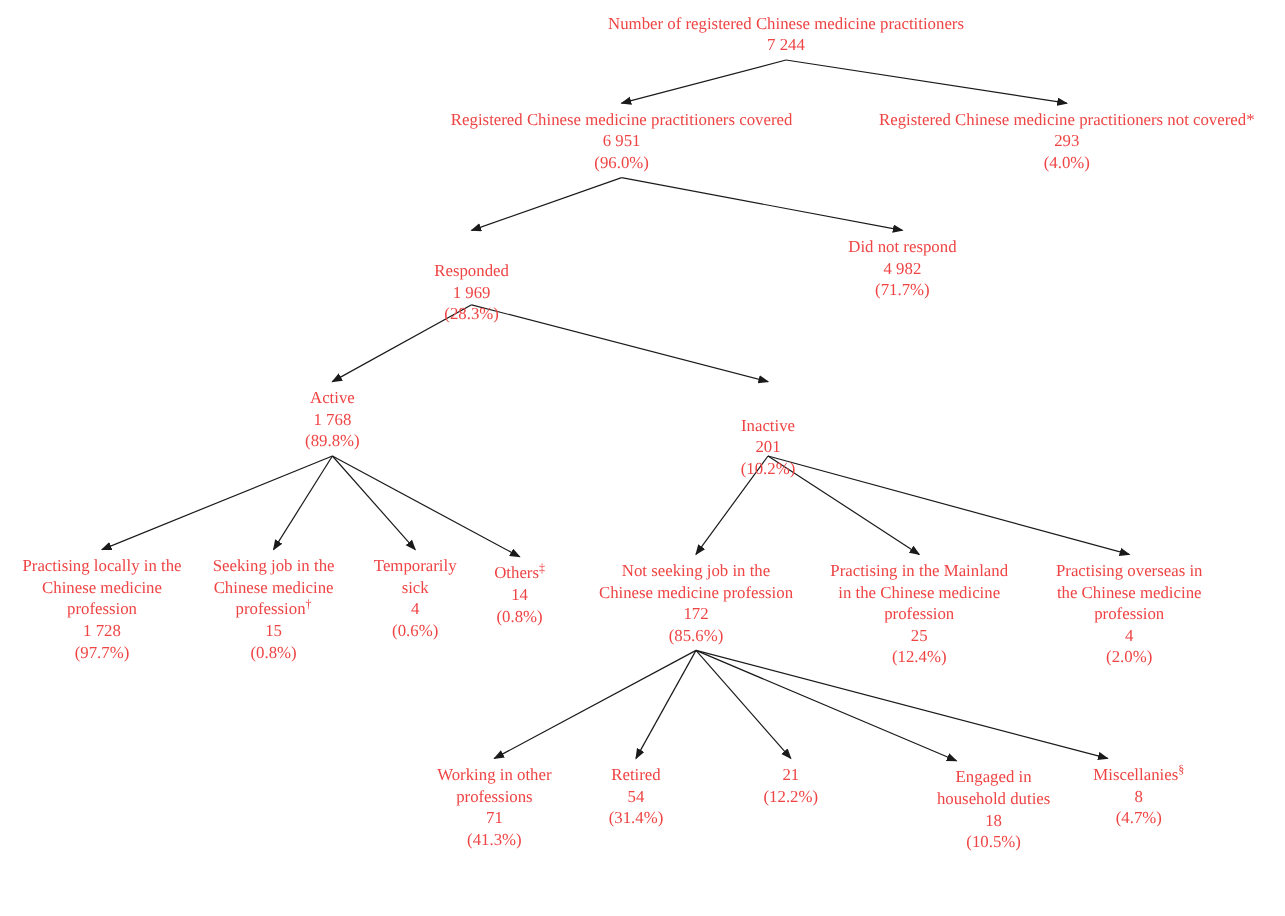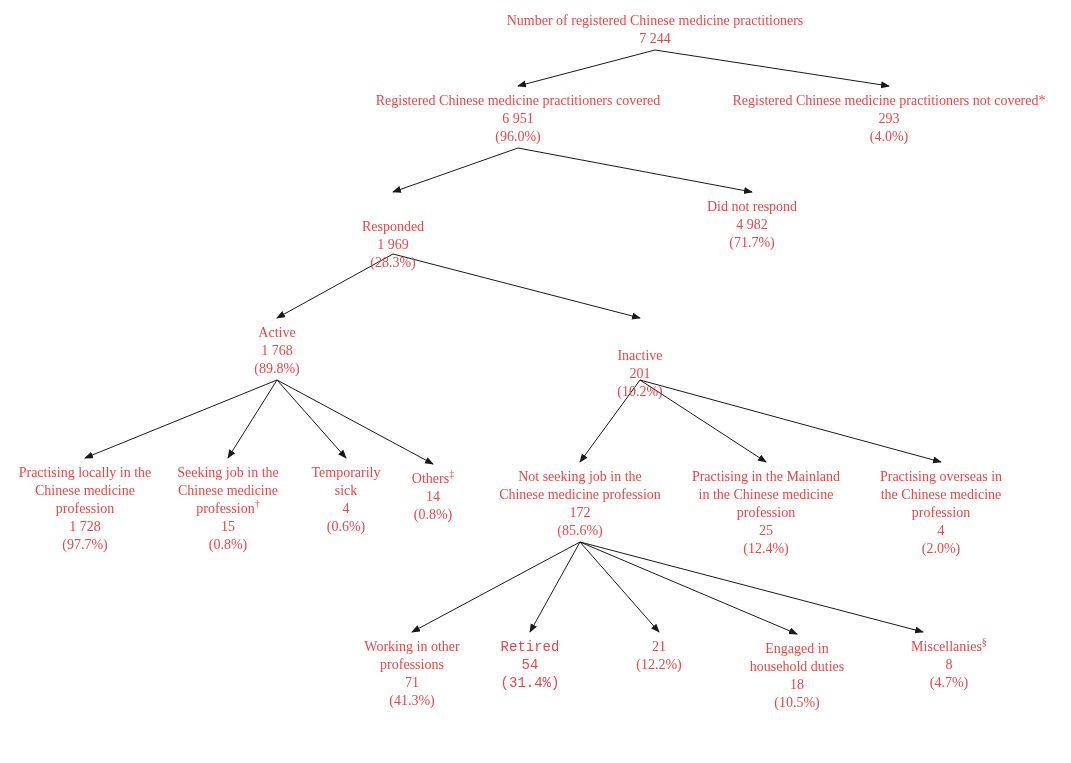--- a/index.html
+++ b/index.html
@@ -166,32 +166,32 @@
     <div class="pct">(2.0%)</div>
   </div>
 
   <div class="node" style="left:337px;top:638px;width:150px;">
     <div class="label"><span>Working in other
 professions</span><sup class="sup"></sup></div>
     <div class="value">71</div>
     <div class="pct">(41.3%)</div>
   </div>
 
-  <div class="node" style="left:485px;top:638px;width:90px;font-family:Liberation Mono, monospace;">
+  <div class="node" style="left:485px;top:638px;width:90px;">
     <div class="label"><span>Retired</span><sup class="sup"></sup></div>
     <div class="value">54</div>
     <div class="pct">(31.4%)</div>
   </div>
 
   <div class="node" style="left:569px;top:638px;width:180px;">
     <div class="value">21</div>
     <div class="pct">(12.2%)</div>
   </div>
 
-  <div class="node" style="left:722px;top:640px;width:150px;">
+  <div class="node" style="left:753px;top:640px;width:150px;">
     <div class="label"><span>Engaged in
 household duties</span><sup class="sup"></sup></div>
     <div class="value">18</div>
     <div class="pct">(10.5%)</div>
   </div>
 
   <div class="node" style="left:884px;top:638px;width:130px;">
     <div class="label"><span>Miscellanies</span><sup class="sup">§</sup></div>
     <div class="value">8</div>
     <div class="pct">(4.7%)</div>

